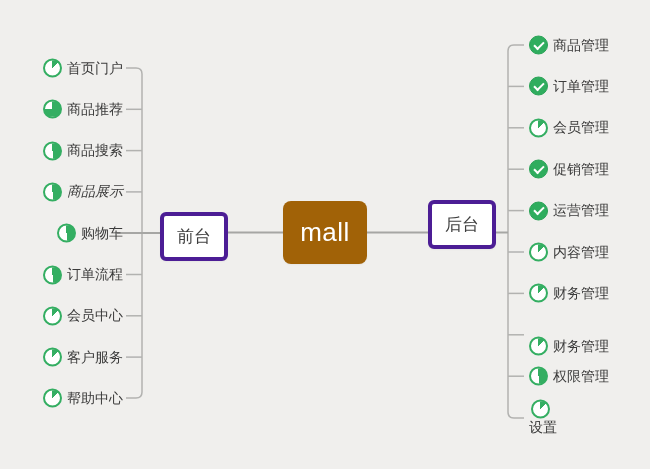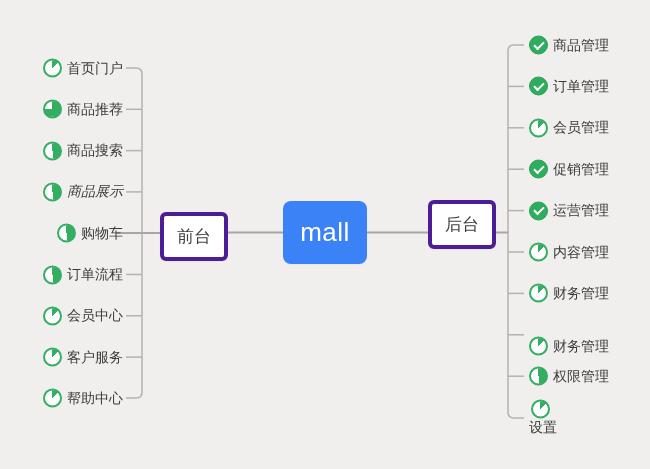--- a/index.html
+++ b/index.html
@@ -22,21 +22,21 @@
     background:#ffffff;
     border:4px solid #4c1d95;
     border-radius:6px;
     color:#3f3f3f;
     font-size:17px;
     box-shadow:0 1px 2px rgba(0,0,0,0.04);
     cursor:default;
   }
   #node-root{
     left:283px;top:201px;width:84px;height:63px;
-    background:#3b82f6;
+    background:#a16207;
     border:none;
     border-radius:8px;
     color:#ffffff;
     font-size:26px;
     letter-spacing:0.5px;
   }
   #node-left-branch{left:160px;top:212px;width:60px;height:41px;}
   #node-right-branch{left:428px;top:200px;width:60px;height:41px;}
   .items{position:absolute;top:0;}
   #left-items{right:527px;}   

